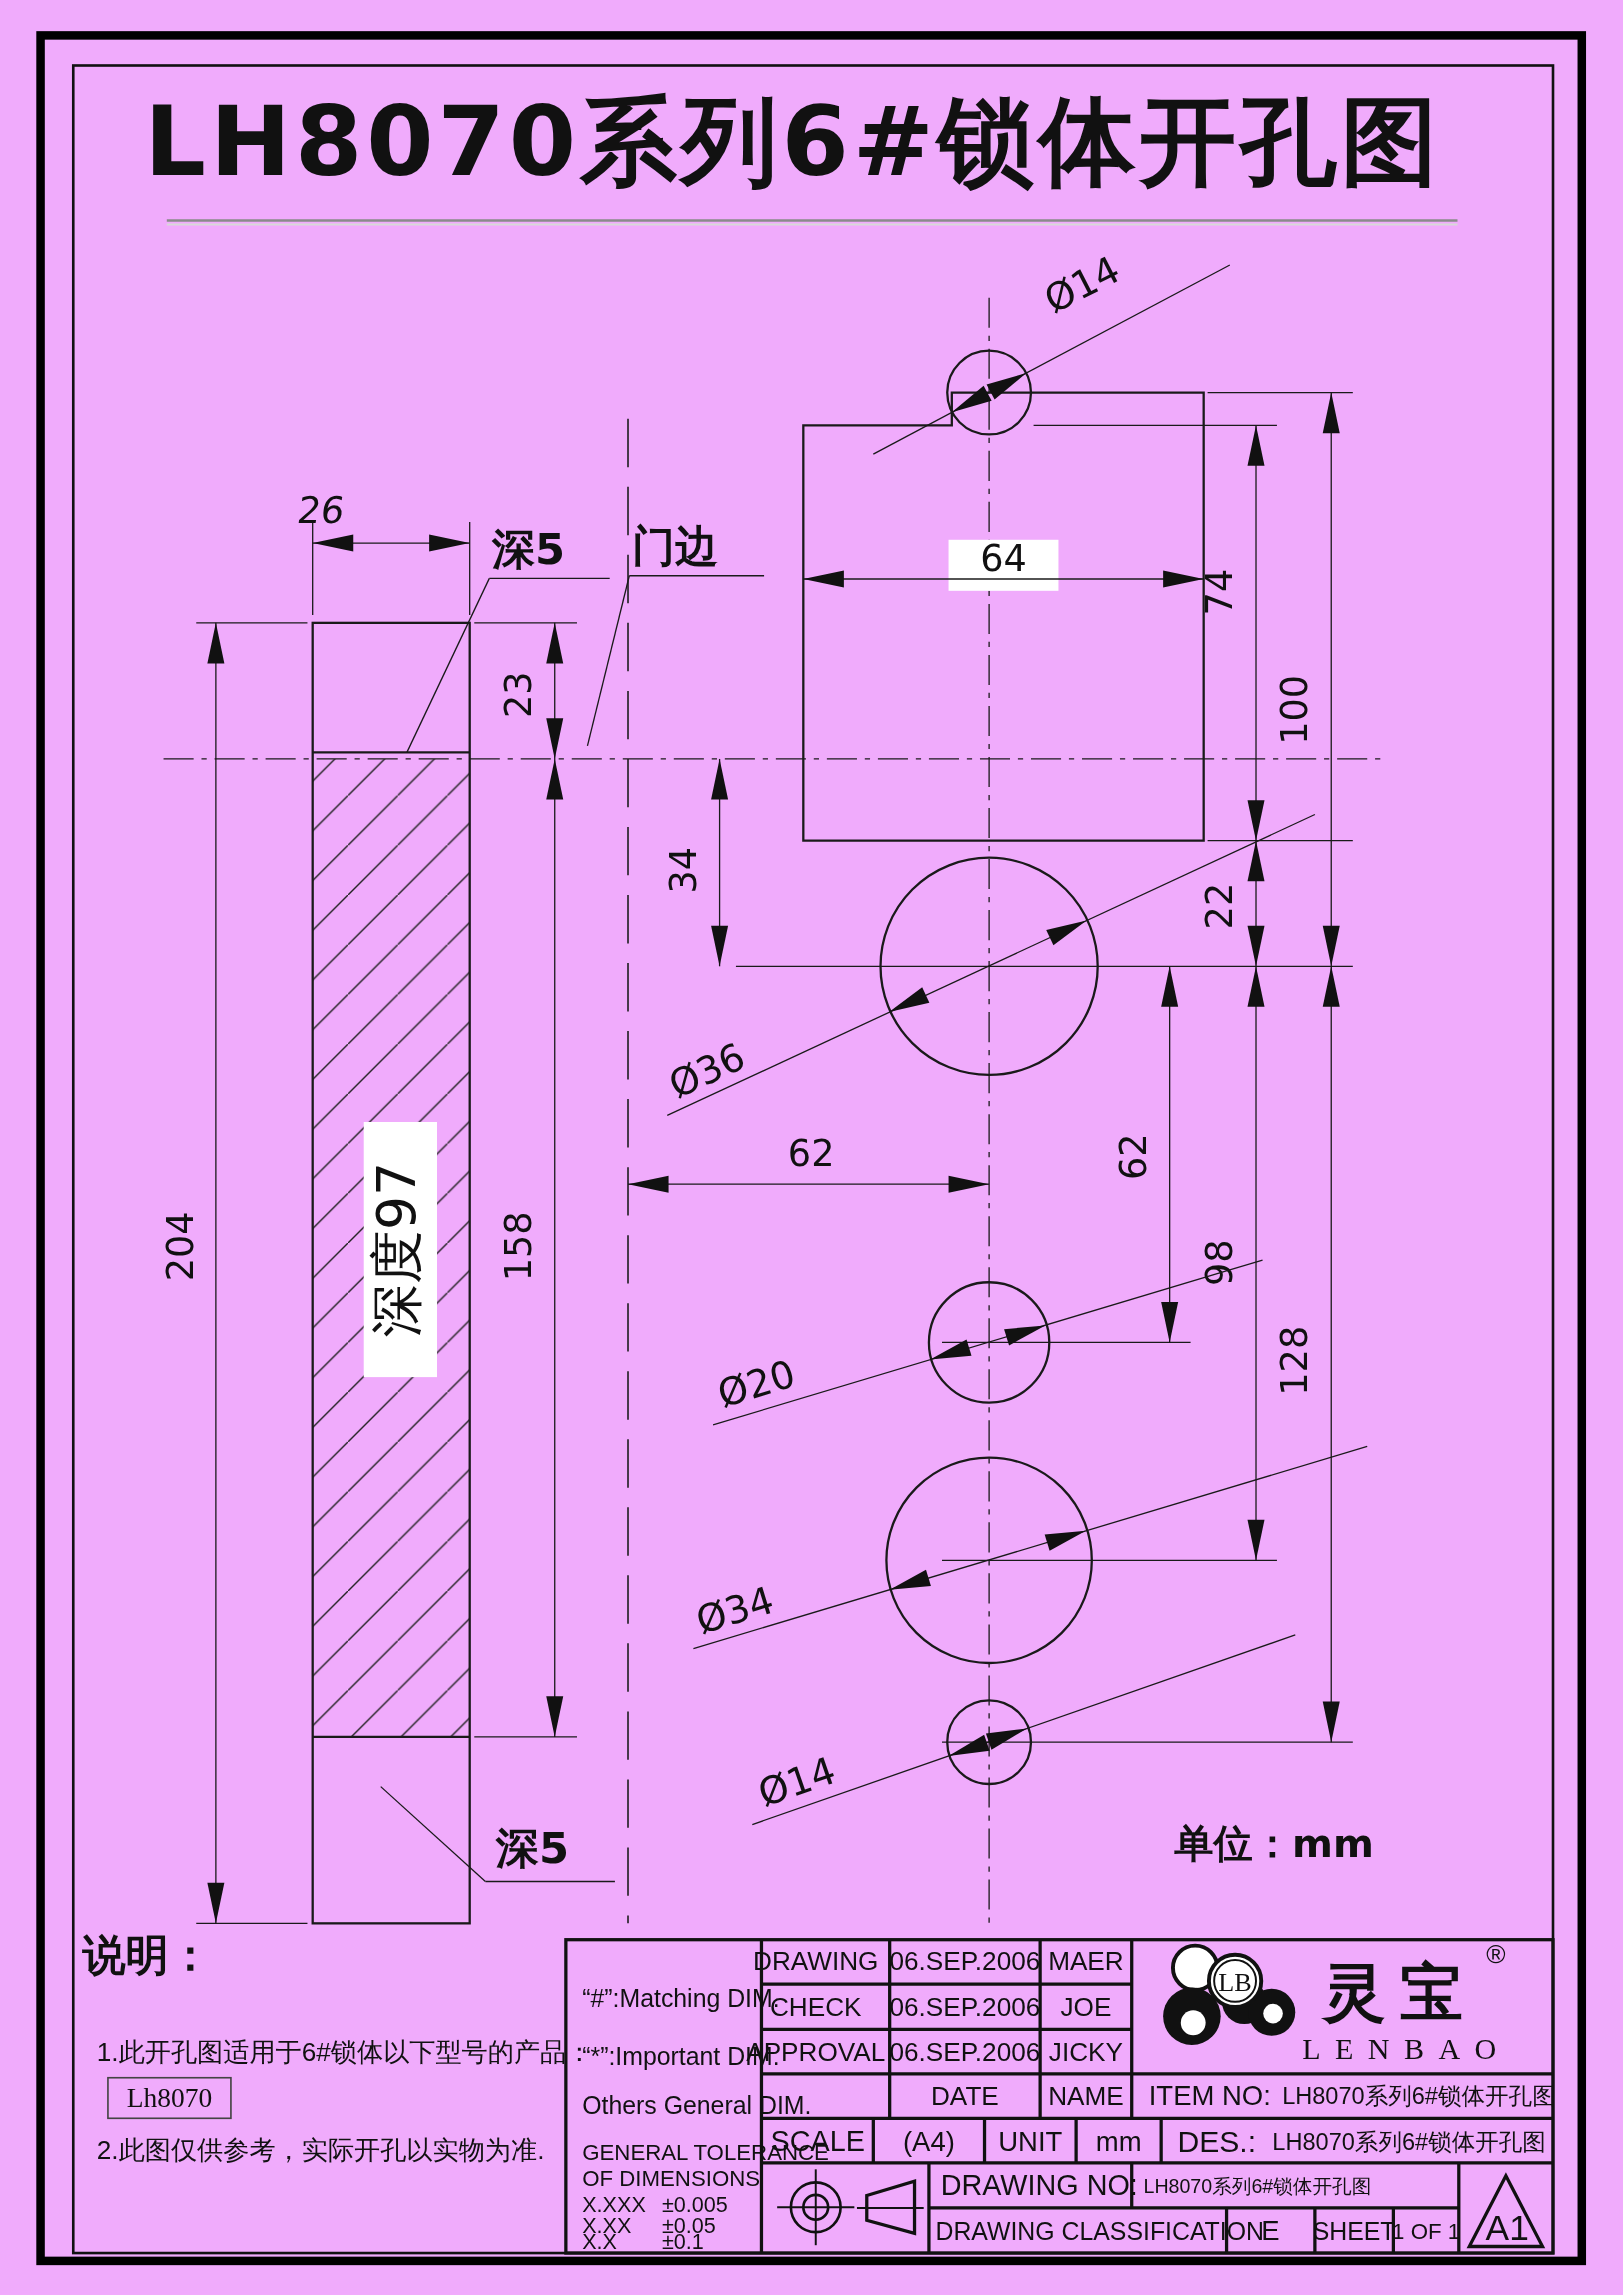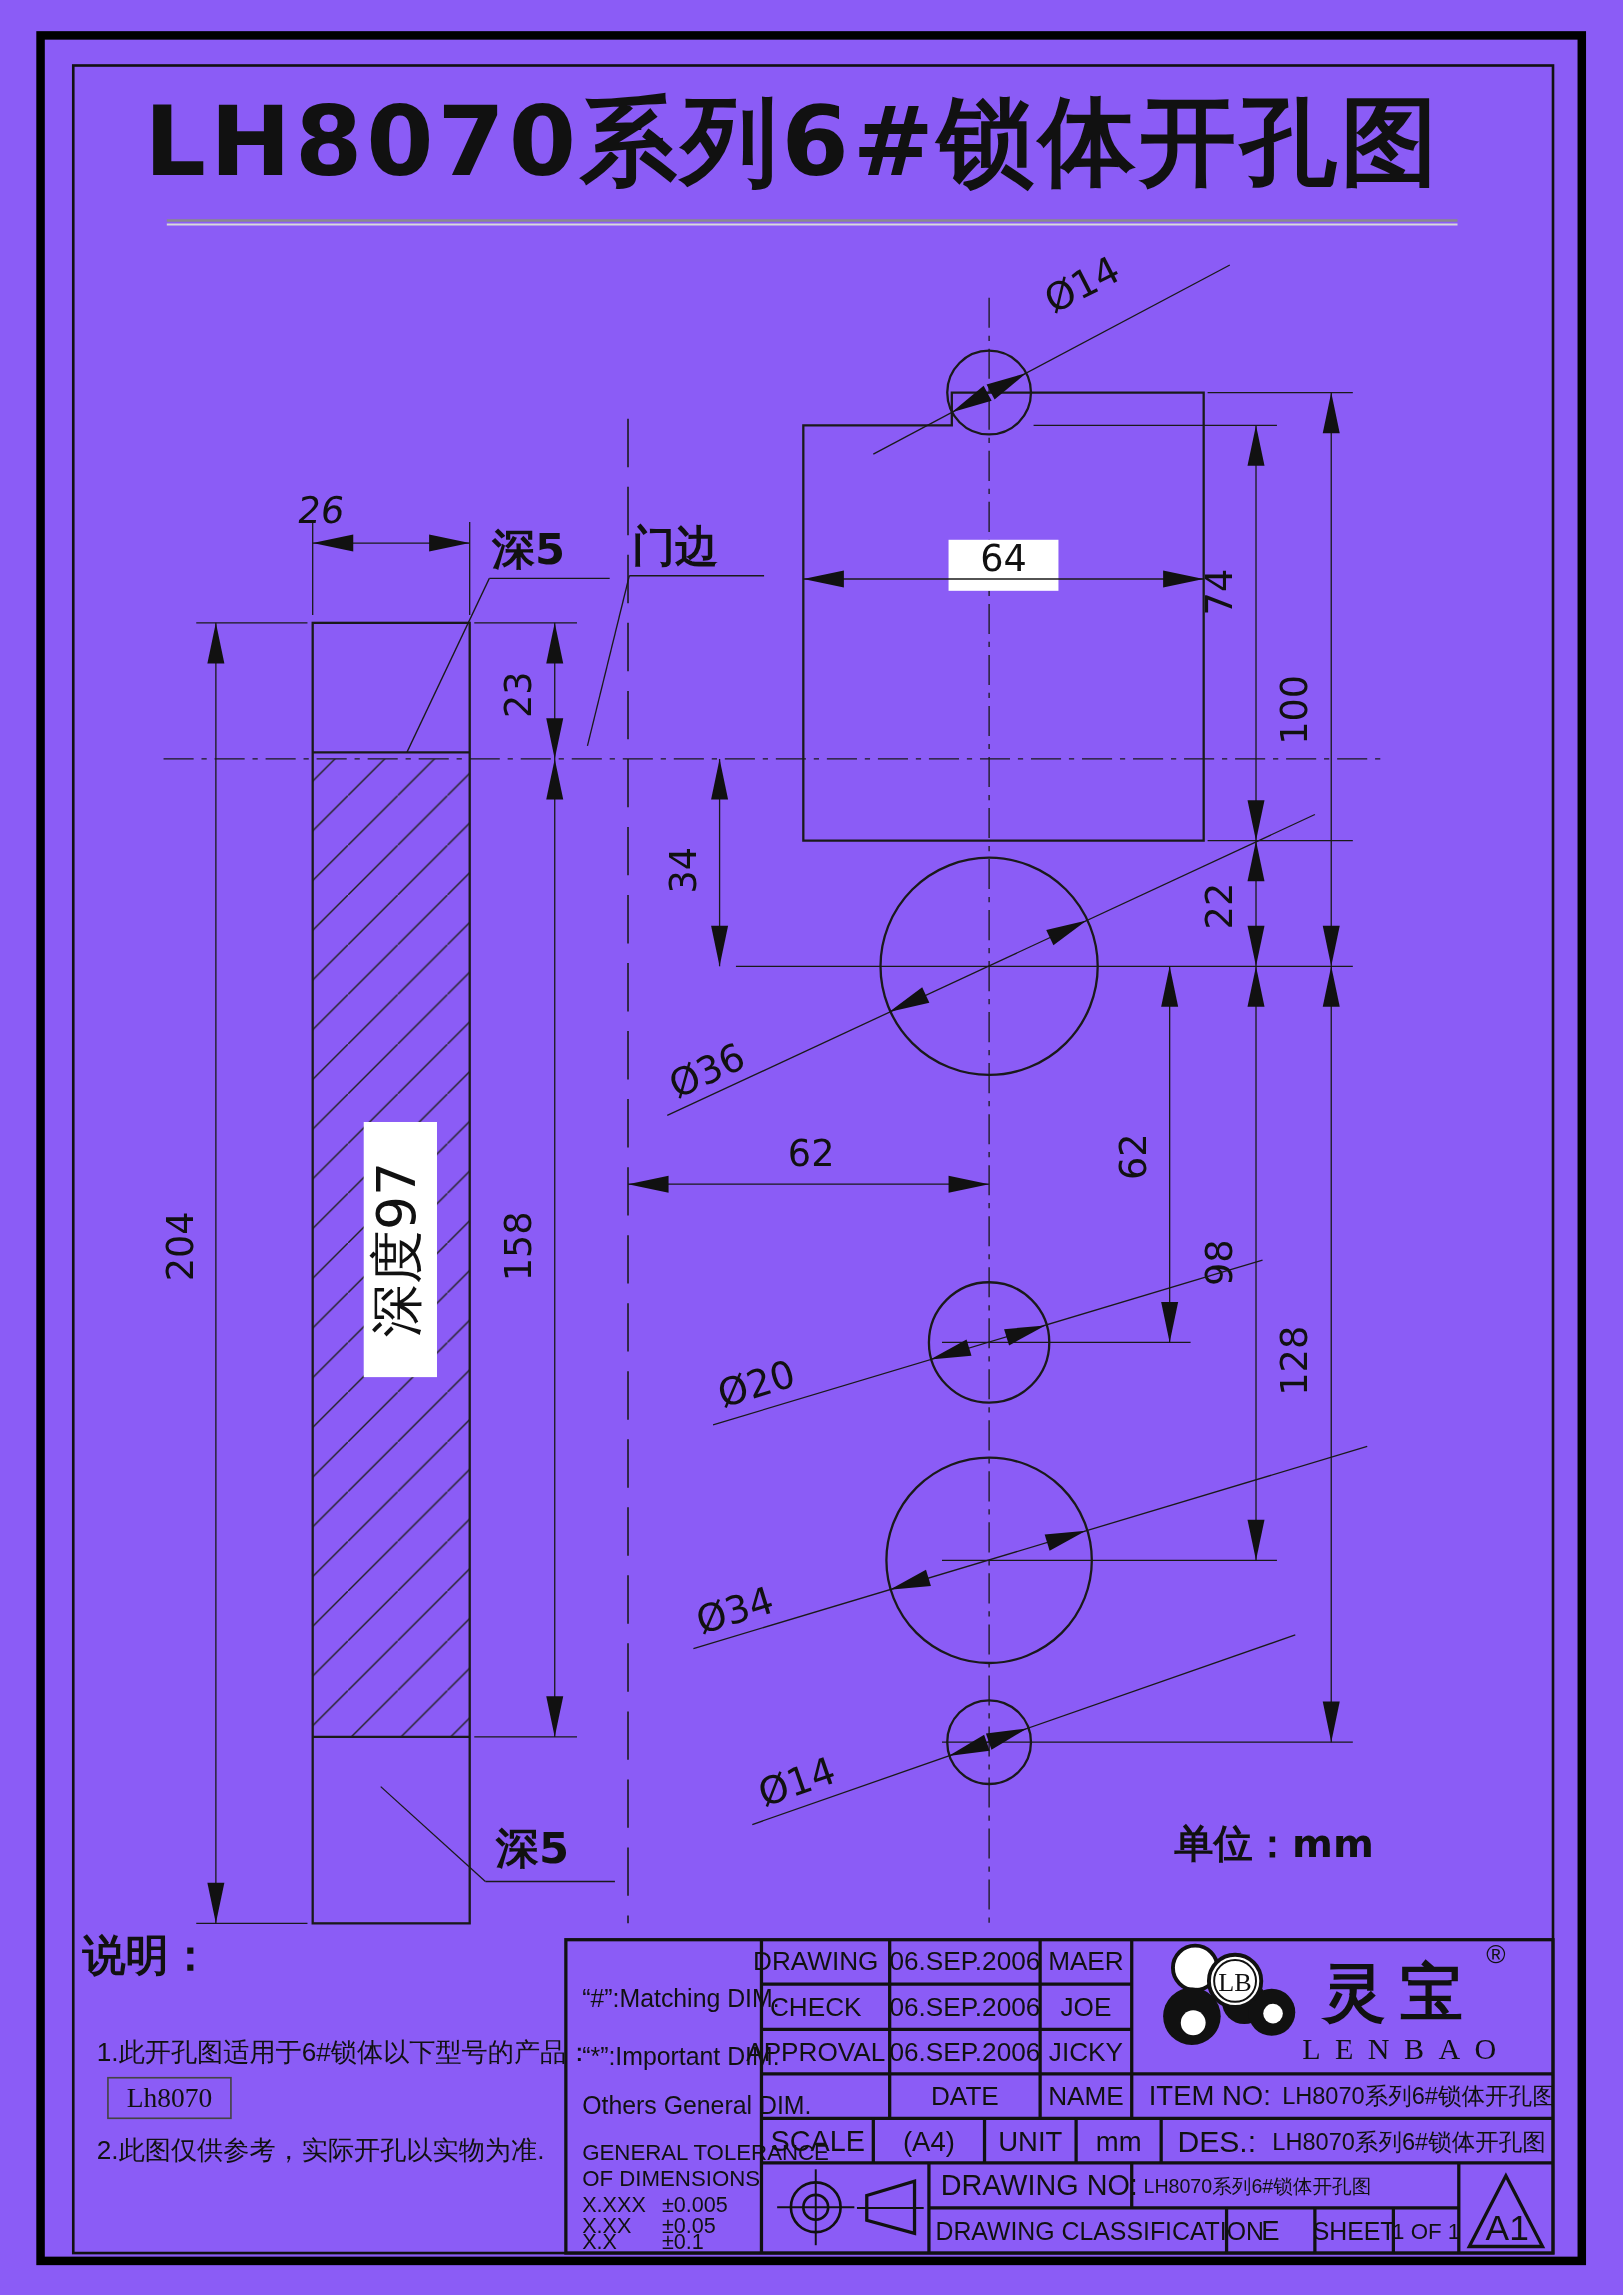--- a/index.html
+++ b/index.html
@@ -1,16 +1,16 @@
 <!DOCTYPE html>
 <html style="font-size:10.5px"><head>
 <meta charset="utf-8">
 <style>
   html,body{margin:0;padding:0;background:#fff;}
-  #page{position:relative;width:1623px;height:2295px;background:#8b5cf6;overflow:hidden;}
+  #page{position:relative;width:1623px;height:2295px;background:#f0abfc;overflow:hidden;}
   svg{position:absolute;left:0;top:0;}
   text{fill:#111;}
   .cad{font-family:"DejaVu Sans","Liberation Sans",sans-serif;font-weight:400;}
   .cadb{font-family:"DejaVu Sans","Liberation Sans",sans-serif;font-weight:700;}
   .tb{font-family:"Liberation Sans","DejaVu Sans",sans-serif;}
   .serif{font-family:"Liberation Serif","DejaVu Serif",serif;}
   .thin{stroke:#1a1a1a;stroke-width:2;fill:none;}
   .med{stroke:#1a1a1a;stroke-width:3.5;fill:none;}
   .tbl{stroke:#111;stroke-width:5;fill:none;}
   .cl{stroke:#1a1a1a;stroke-width:2;fill:none;stroke-dasharray:46 12 8 12;}

